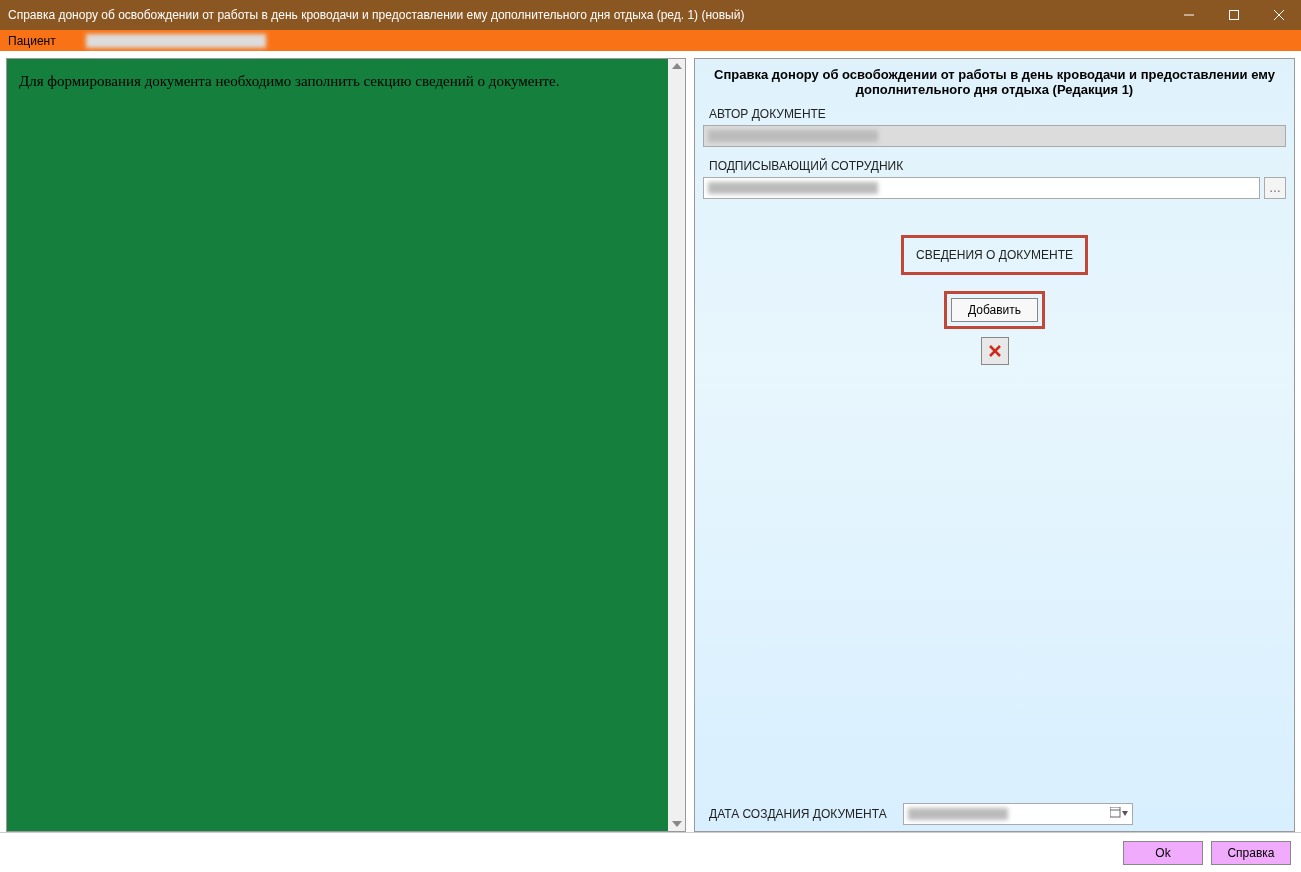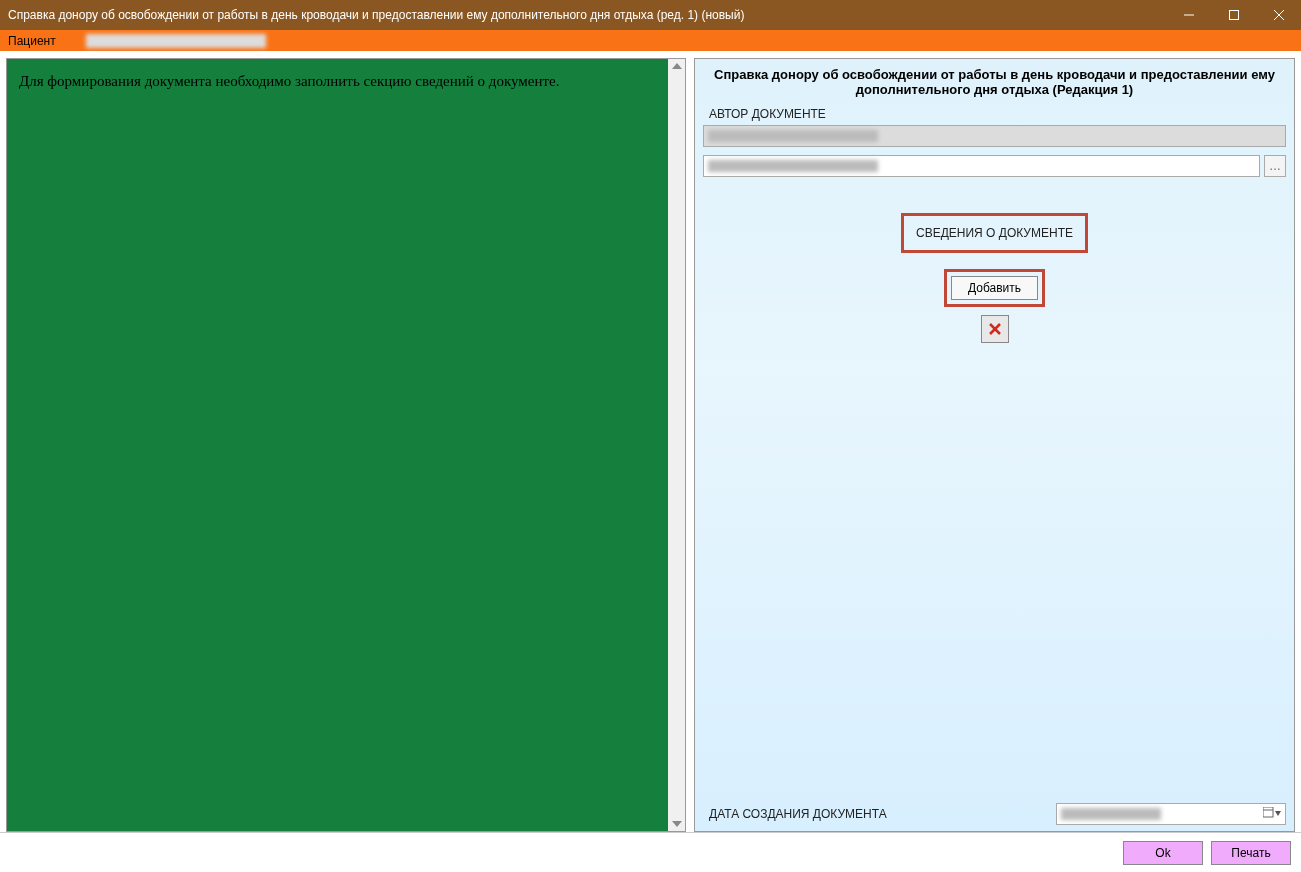--- a/index.html
+++ b/index.html
@@ -170,21 +170,21 @@
       border: 1px solid #888;
       background: #e8e8e8;
       display: flex;
       align-items: center;
       justify-content: center;
       cursor: pointer;
     }
     .right-middle { flex: 1; }
     .right-bottom {
       display: flex;
-      flex-direction: column;
+      flex-direction: row;
       gap: 6px;
       padding-top: 4px;
     }
     .date-row {
       display: flex;
       align-items: center;
       gap: 8px;
     }
     .date-label { font-size: 12px; color: #222; margin-left: 6px; }
     .date-row .spacer { flex: 1; }
@@ -274,20 +274,21 @@
   <div class="right-panel">
     <div class="right-title">Справка донору об освобождении от работы в день кроводачи и предоставлении ему дополнительного дня отдыха (Редакция 1)</div>
 
     <div class="field-label">АВТОР ДОКУМЕНТЕ</div>
     <div class="field-row">
       <div class="text-input readonly">
         <div class="blurred"></div>
       </div>
     </div>
 
+    <div class="field-label">ПОДПИСЫВАЮЩИЙ СОТРУДНИК</div>
     <div class="field-row">
       <div class="text-input">
         <div class="blurred"></div>
       </div>
       <div class="input-button">
         <span>…</span>
       </div>
     </div>
 
     <div class="section-row">
@@ -328,15 +329,15 @@
     </div>
   </div>
 
 </div>
 
 <div class="footer">
   <div class="btn">
       <span>Ok</span>
     </div>
   <div class="btn">
-      <span>Печать</span>
+      <span>Справка</span>
     </div>
 </div>
 
 </body></html>

